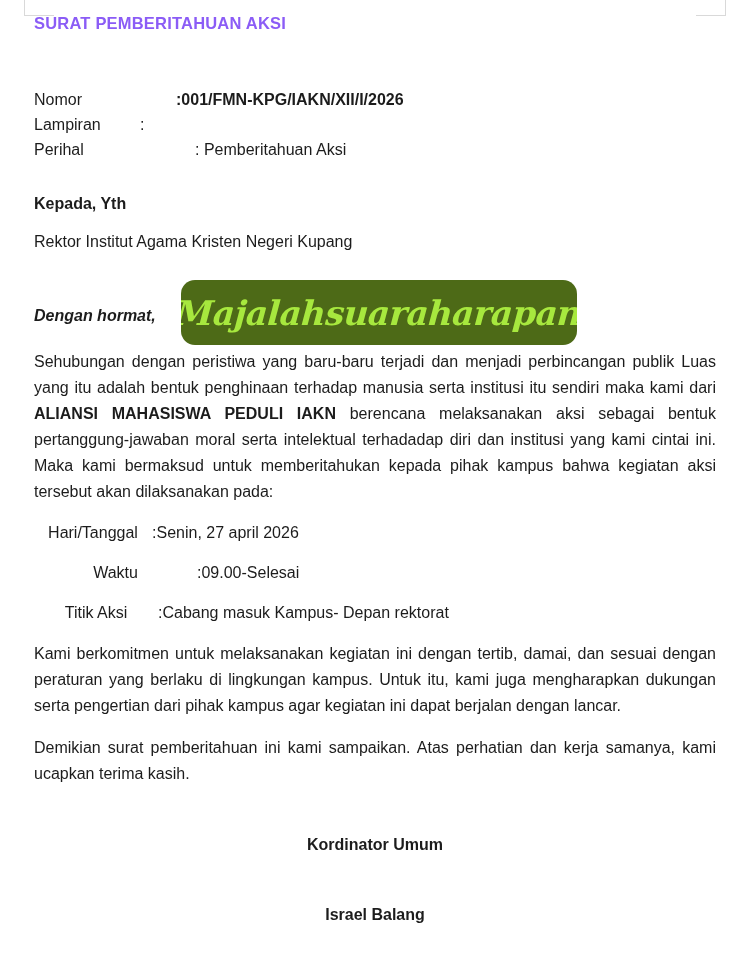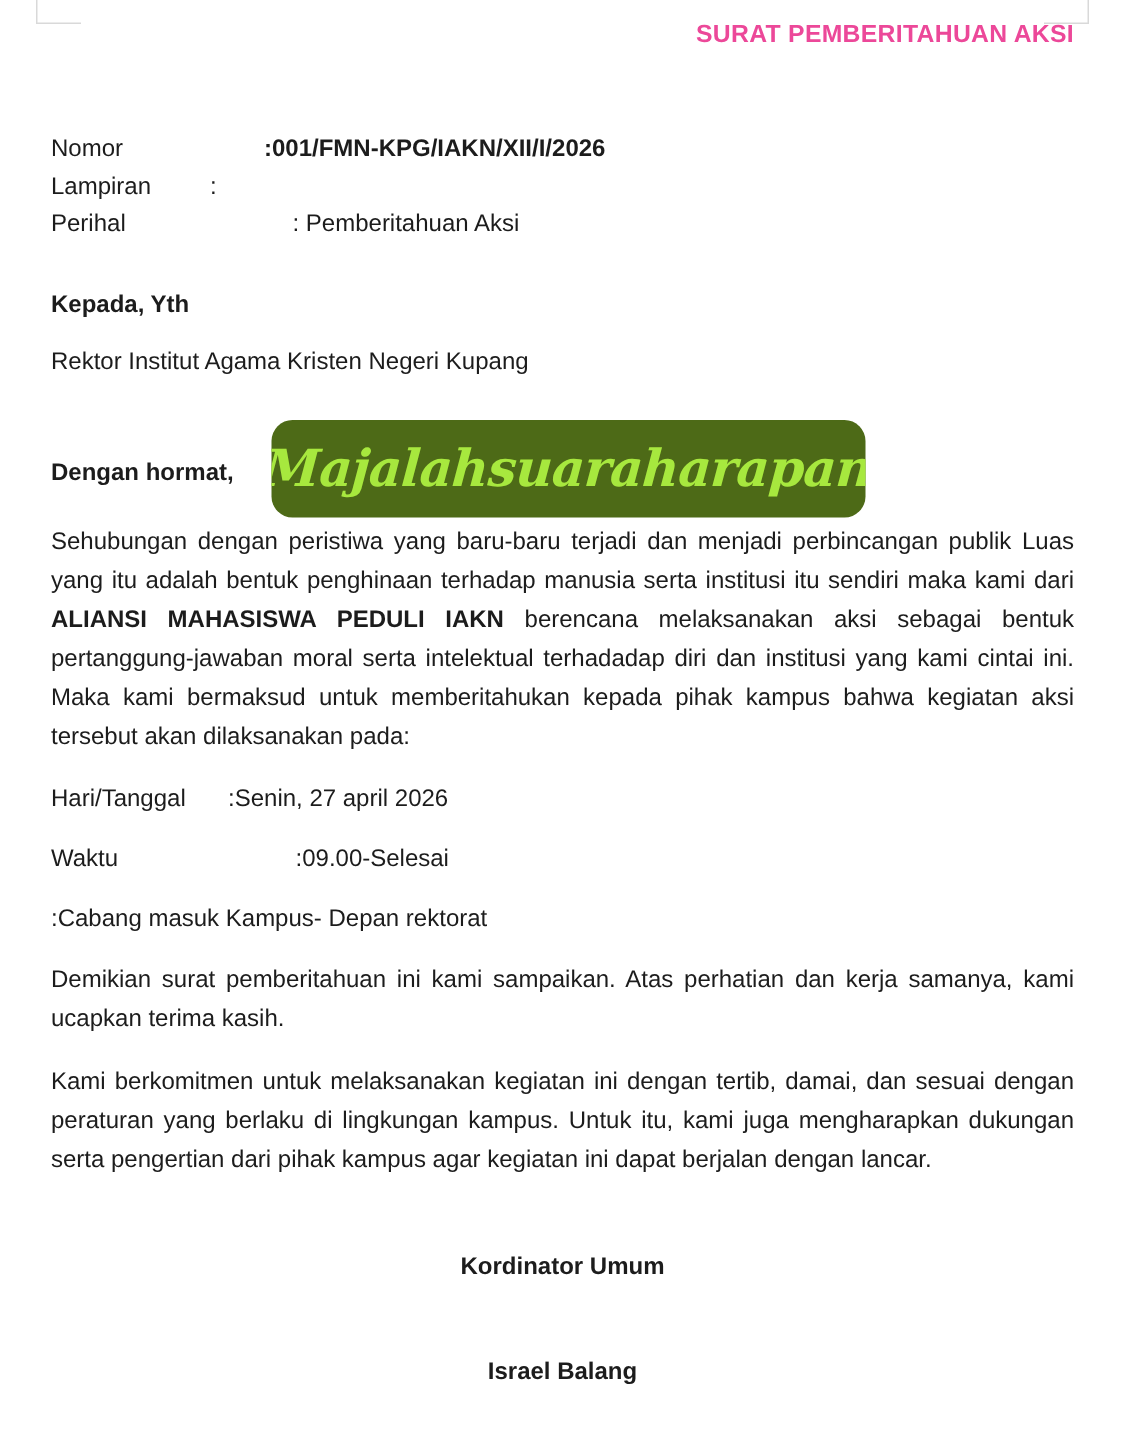--- a/index.html
+++ b/index.html
@@ -37,26 +37,26 @@
   }
 
   .page {
     position: relative;
     padding: 0 34px;
     height: 100%;
   }
 
   
   .doc-title {
-    text-align: right;
+    text-align: left;
     font-size: 16.5px;
     font-weight: bold;
     letter-spacing: 0.2px;
     margin: 14px 0 0 0;
-    color: #ec4899;
+    color: #8b5cf6;
   }
 
   
   .ref-block {
     margin-top: 54px;
   }
   .ref-row {
     display: flex;
     align-items: baseline;
     font-size: 16px;
@@ -84,20 +84,21 @@
   .addr-name {
     font-size: 16px;
     line-height: 24px;
     margin-top: 14px;
   }
   .salutation {
     font-size: 16px;
     font-weight: bold;
     line-height: 24px;
     margin-top: 50px;
+    font-style: italic;
   }
 
   
   .watermark {
     position: absolute;
     left: 181px;
     top: 266px;
     width: 396px;
     height: 65px;
     background: #4d6a17;
@@ -127,20 +128,21 @@
     text-justify: inter-word;
     margin-top: 16px;
     color: #1c1c1c;
   }
   .body-para.first { margin-top: 21px; }
   .body-para b { font-weight: bold; }
 
   
   .details {
     margin-top: 2px;
+    text-align: center;
   }
   .detail-row {
     display: flex;
     align-items: baseline;
     font-size: 16px;
     line-height: 24px;
     margin-bottom: 16px;
     white-space: pre;
   }
   .detail-label {
@@ -216,27 +218,28 @@
       <span class="detail-label">Hari/Tanggal</span>
       <span class="detail-sep">:</span>
       <span class="detail-value">Senin, 27 april 2026</span>
     </div>
     <div class="detail-row" data-gap="wide">
       <span class="detail-label">Waktu</span>
       <span class="detail-sep">:</span>
       <span class="detail-value">09.00-Selesai</span>
     </div>
     <div class="detail-row" data-gap="mid">
+      <span class="detail-label">Titik Aksi</span>
       <span class="detail-sep">:</span>
       <span class="detail-value">Cabang masuk Kampus- Depan rektorat</span>
     </div>
   </div>
 
+  <p class="body-para">Kami berkomitmen untuk melaksanakan kegiatan ini dengan tertib, damai, dan sesuai dengan peraturan yang berlaku di lingkungan kampus. Untuk itu, kami juga mengharapkan dukungan serta pengertian dari pihak kampus agar kegiatan ini dapat berjalan dengan lancar.</p>
+
   <p class="body-para">Demikian surat pemberitahuan ini kami sampaikan. Atas perhatian dan kerja samanya, kami ucapkan terima kasih.</p>
-
-  <p class="body-para">Kami berkomitmen untuk melaksanakan kegiatan ini dengan tertib, damai, dan sesuai dengan peraturan yang berlaku di lingkungan kampus. Untuk itu, kami juga mengharapkan dukungan serta pengertian dari pihak kampus agar kegiatan ini dapat berjalan dengan lancar.</p>
 
   <div class="signature">
     <div class="sig-role">Kordinator Umum</div>
     <div class="sig-name">Israel Balang</div>
   </div>
 
 </div>
 
 </body></html>

